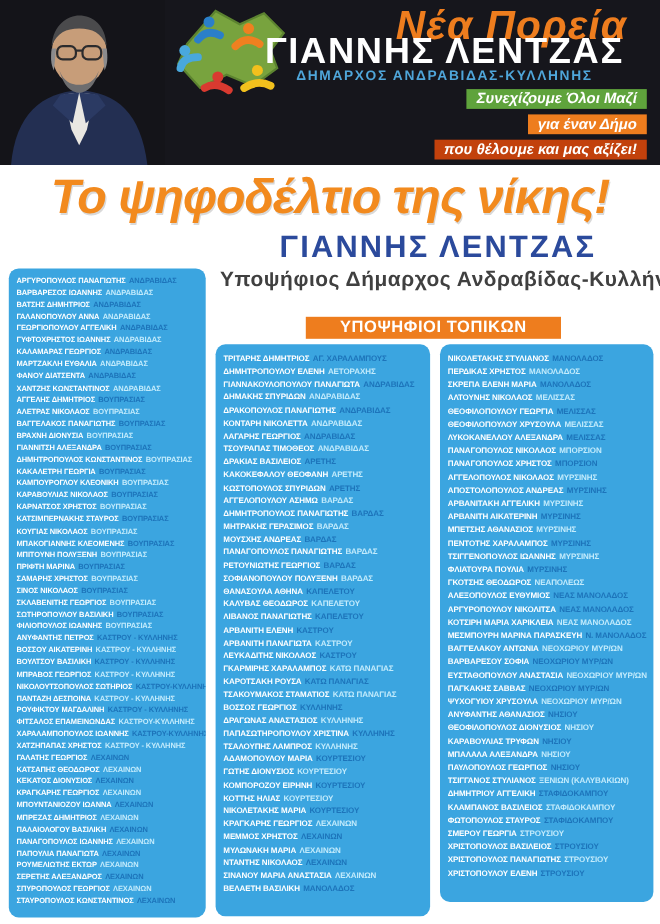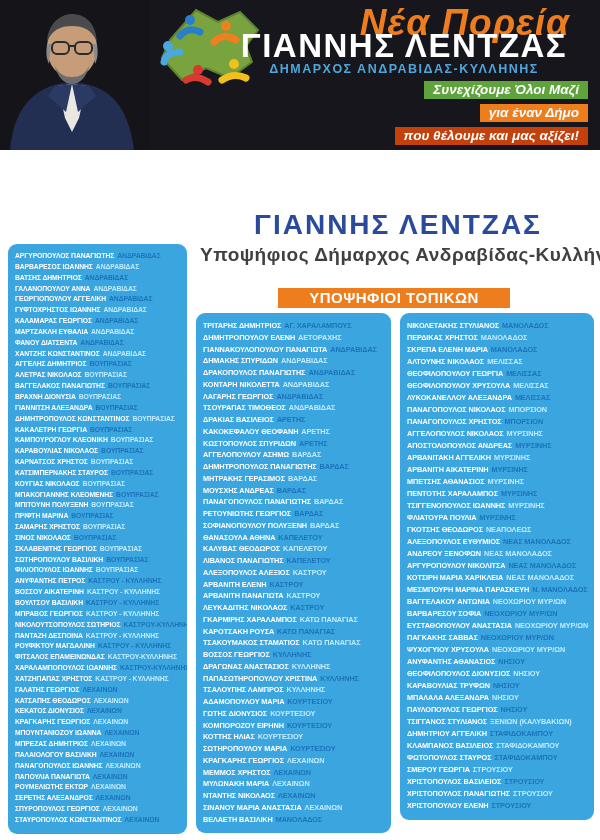--- a/index.html
+++ b/index.html
@@ -87,20 +87,21 @@
     </svg>
 
     <div class="party-name">Νέα Πορεία</div>
     <div class="cand-name-top">ΓΙΑΝΝΗΣ ΛΕΝΤΖΑΣ</div>
     <div class="cand-role">ΔΗΜΑΡΧΟΣ ΑΝΔΡΑΒΙΔΑΣ-ΚΥΛΛΗΝΗΣ</div>
     <div class="slogan s1">Συνεχίζουμε Όλοι Μαζί</div>
     <div class="slogan s2">για έναν Δήμο</div>
     <div class="slogan s3">που θέλουμε και μας αξίζει!</div>
   </div>
 
+  <div class="main-title">Το ψηφοδέλτιο της νίκης!</div>
 
   <div class="sec-muni">ΥΠΟΨΗΦΙΟΙ ΔΗΜΟΤΙΚΟΙ ΣΥΜΒΟΥΛΟΙ</div>
   <div class="cand-name-main">ΓΙΑΝΝΗΣ ΛΕΝΤΖΑΣ</div>
   <div class="cand-subtitle">Υποψήφιος Δήμαρχος Ανδραβίδας-Κυλλήνης</div>
   <div class="sec-local">ΥΠΟΨΗΦΙΟΙ ΤΟΠΙΚΩΝ ΣΥΜΒΟΥΛΙΩΝ</div>
 
   <div class="col col1">
       <div class="row"><span class="nm">ΑΡΓΥΡΟΠΟΥΛΟΣ ΠΑΝΑΓΙΩΤΗΣ</span><span class="loc">ΑΝΔΡΑΒΙΔΑΣ</span></div>
       <div class="row alt"><span class="nm">ΒΑΡΒΑΡΕΣΟΣ ΙΩΑΝΝΗΣ</span><span class="loc">ΑΝΔΡΑΒΙΔΑΣ</span></div>
       <div class="row"><span class="nm">ΒΑΤΣΗΣ ΔΗΜΗΤΡΙΟΣ</span><span class="loc">ΑΝΔΡΑΒΙΔΑΣ</span></div>
@@ -170,36 +171,35 @@
       <div class="row alt"><span class="nm">ΑΓΓΕΛΟΠΟΥΛΟΥ ΑΣΗΜΩ</span><span class="loc">ΒΑΡΔΑΣ</span></div>
       <div class="row"><span class="nm">ΔΗΜΗΤΡΟΠΟΥΛΟΣ ΠΑΝΑΓΙΩΤΗΣ</span><span class="loc">ΒΑΡΔΑΣ</span></div>
       <div class="row alt"><span class="nm">ΜΗΤΡΑΚΗΣ ΓΕΡΑΣΙΜΟΣ</span><span class="loc">ΒΑΡΔΑΣ</span></div>
       <div class="row"><span class="nm">ΜΟΥΣΧΗΣ ΑΝΔΡΕΑΣ</span><span class="loc">ΒΑΡΔΑΣ</span></div>
       <div class="row alt"><span class="nm">ΠΑΝΑΓΟΠΟΥΛΟΣ ΠΑΝΑΓΙΩΤΗΣ</span><span class="loc">ΒΑΡΔΑΣ</span></div>
       <div class="row"><span class="nm">ΡΕΤΟΥΝΙΩΤΗΣ ΓΕΩΡΓΙΟΣ</span><span class="loc">ΒΑΡΔΑΣ</span></div>
       <div class="row alt"><span class="nm">ΣΟΦΙΑΝΟΠΟΥΛΟΥ ΠΟΛΥΞΕΝΗ</span><span class="loc">ΒΑΡΔΑΣ</span></div>
       <div class="row"><span class="nm">ΘΑΝΑΣΟΥΛΑ ΑΘΗΝΑ</span><span class="loc">ΚΑΠΕΛΕΤΟΥ</span></div>
       <div class="row alt"><span class="nm">ΚΑΛΥΒΑΣ ΘΕΟΔΩΡΟΣ</span><span class="loc">ΚΑΠΕΛΕΤΟΥ</span></div>
       <div class="row"><span class="nm">ΛΙΒΑΝΟΣ ΠΑΝΑΓΙΩΤΗΣ</span><span class="loc">ΚΑΠΕΛΕΤΟΥ</span></div>
-      <div class="row alt"><span class="nm">ΑΛΕΞΟΠΟΥΛΟΣ ΑΛΕΞΙΟΣ</span><span class="loc">ΚΑΣΤΡΟΥ</span></div>
       <div class="row"><span class="nm">ΑΡΒΑΝΙΤΗ ΕΛΕΝΗ</span><span class="loc">ΚΑΣΤΡΟΥ</span></div>
       <div class="row alt"><span class="nm">ΑΡΒΑΝΙΤΗ ΠΑΝΑΓΙΩΤΑ</span><span class="loc">ΚΑΣΤΡΟΥ</span></div>
       <div class="row"><span class="nm">ΛΕΥΚΑΔΙΤΗΣ ΝΙΚΟΛΑΟΣ</span><span class="loc">ΚΑΣΤΡΟΥ</span></div>
       <div class="row alt"><span class="nm">ΓΚΑΡΜΙΡΗΣ ΧΑΡΑΛΑΜΠΟΣ</span><span class="loc">ΚΑΤΩ ΠΑΝΑΓΙΑΣ</span></div>
       <div class="row"><span class="nm">ΚΑΡΟΤΣΑΚΗ ΡΟΥΣΑ</span><span class="loc">ΚΑΤΩ ΠΑΝΑΓΙΑΣ</span></div>
       <div class="row alt"><span class="nm">ΤΣΑΚΟΥΜΑΚΟΣ ΣΤΑΜΑΤΙΟΣ</span><span class="loc">ΚΑΤΩ ΠΑΝΑΓΙΑΣ</span></div>
       <div class="row"><span class="nm">ΒΟΣΣΟΣ ΓΕΩΡΓΙΟΣ</span><span class="loc">ΚΥΛΛΗΝΗΣ</span></div>
       <div class="row alt"><span class="nm">ΔΡΑΓΩΝΑΣ ΑΝΑΣΤΑΣΙΟΣ</span><span class="loc">ΚΥΛΛΗΝΗΣ</span></div>
       <div class="row"><span class="nm">ΠΑΠΑΣΩΤΗΡΟΠΟΥΛΟΥ ΧΡΙΣΤΙΝΑ</span><span class="loc">ΚΥΛΛΗΝΗΣ</span></div>
       <div class="row alt"><span class="nm">ΤΣΑΛΟΥΠΗΣ ΛΑΜΠΡΟΣ</span><span class="loc">ΚΥΛΛΗΝΗΣ</span></div>
       <div class="row"><span class="nm">ΑΔΑΜΟΠΟΥΛΟΥ ΜΑΡΙΑ</span><span class="loc">ΚΟΥΡΤΕΣΙΟΥ</span></div>
       <div class="row alt"><span class="nm">ΓΩΤΗΣ ΔΙΟΝΥΣΙΟΣ</span><span class="loc">ΚΟΥΡΤΕΣΙΟΥ</span></div>
       <div class="row"><span class="nm">ΚΟΜΠΟΡΟΖΟΥ ΕΙΡΗΝΗ</span><span class="loc">ΚΟΥΡΤΕΣΙΟΥ</span></div>
       <div class="row alt"><span class="nm">ΚΟΤΤΗΣ ΗΛΙΑΣ</span><span class="loc">ΚΟΥΡΤΕΣΙΟΥ</span></div>
-      <div class="row"><span class="nm">ΣΩΤΗΡΟΠΟΥΛΟΥ ΜΑΡΙΑ</span><span class="loc">ΚΟΥΡΤΕΣΙΟΥ</span></div>
+      <div class="row"><span class="nm">ΝΙΚΟΛΕΤΑΚΗΣ ΜΑΡΙΑ</span><span class="loc">ΚΟΥΡΤΕΣΙΟΥ</span></div>
       <div class="row alt"><span class="nm">ΚΡΑΓΚΑΡΗΣ ΓΕΩΡΓΙΟΣ</span><span class="loc">ΛΕΧΑΙΝΩΝ</span></div>
       <div class="row"><span class="nm">ΜΕΜΜΟΣ ΧΡΗΣΤΟΣ</span><span class="loc">ΛΕΧΑΙΝΩΝ</span></div>
       <div class="row alt"><span class="nm">ΜΥΛΩΝΑΚΗ ΜΑΡΙΑ</span><span class="loc">ΛΕΧΑΙΝΩΝ</span></div>
       <div class="row"><span class="nm">ΝΤΑΝΤΗΣ ΝΙΚΟΛΑΟΣ</span><span class="loc">ΛΕΧΑΙΝΩΝ</span></div>
       <div class="row alt"><span class="nm">ΣΙΝΑΝΟΥ ΜΑΡΙΑ ΑΝΑΣΤΑΣΙΑ</span><span class="loc">ΛΕΧΑΙΝΩΝ</span></div>
       <div class="row"><span class="nm">ΒΕΛΑΕΤΗ ΒΑΣΙΛΙΚΗ</span><span class="loc">ΜΑΝΟΛΑΔΟΣ</span></div>
     </div>
   <div class="col col3">
       <div class="row"><span class="nm">ΝΙΚΟΛΕΤΑΚΗΣ ΣΤΥΛΙΑΝΟΣ</span><span class="loc">ΜΑΝΟΛΑΔΟΣ</span></div>
       <div class="row alt"><span class="nm">ΠΕΡΔΙΚΑΣ ΧΡΗΣΤΟΣ</span><span class="loc">ΜΑΝΟΛΑΔΟΣ</span></div>
@@ -213,21 +213,20 @@
       <div class="row alt"><span class="nm">ΑΓΓΕΛΟΠΟΥΛΟΣ ΝΙΚΟΛΑΟΣ</span><span class="loc">ΜΥΡΣΙΝΗΣ</span></div>
       <div class="row"><span class="nm">ΑΠΟΣΤΟΛΟΠΟΥΛΟΣ ΑΝΔΡΕΑΣ</span><span class="loc">ΜΥΡΣΙΝΗΣ</span></div>
       <div class="row alt"><span class="nm">ΑΡΒΑΝΙΤΑΚΗ ΑΓΓΕΛΙΚΗ</span><span class="loc">ΜΥΡΣΙΝΗΣ</span></div>
       <div class="row"><span class="nm">ΑΡΒΑΝΙΤΗ ΑΙΚΑΤΕΡΙΝΗ</span><span class="loc">ΜΥΡΣΙΝΗΣ</span></div>
       <div class="row alt"><span class="nm">ΜΠΕΤΣΗΣ ΑΘΑΝΑΣΙΟΣ</span><span class="loc">ΜΥΡΣΙΝΗΣ</span></div>
       <div class="row"><span class="nm">ΠΕΝΤΟΤΗΣ ΧΑΡΑΛΑΜΠΟΣ</span><span class="loc">ΜΥΡΣΙΝΗΣ</span></div>
       <div class="row alt"><span class="nm">ΤΣΙΓΓΕΝΟΠΟΥΛΟΣ ΙΩΑΝΝΗΣ</span><span class="loc">ΜΥΡΣΙΝΗΣ</span></div>
       <div class="row"><span class="nm">ΦΛΙΑΤΟΥΡΑ ΠΟΥΛΙΑ</span><span class="loc">ΜΥΡΣΙΝΗΣ</span></div>
       <div class="row alt"><span class="nm">ΓΚΟΤΣΗΣ ΘΕΟΔΩΡΟΣ</span><span class="loc">ΝΕΑΠΟΛΕΩΣ</span></div>
       <div class="row"><span class="nm">ΑΛΕΞΟΠΟΥΛΟΣ ΕΥΘΥΜΙΟΣ</span><span class="loc">ΝΕΑΣ ΜΑΝΟΛΑΔΟΣ</span></div>
-      <div class="row alt"><span class="nm">ΑΝΔΡΕΟΥ ΞΕΝΟΦΩΝ</span><span class="loc">ΝΕΑΣ ΜΑΝΟΛΑΔΟΣ</span></div>
       <div class="row"><span class="nm">ΑΡΓΥΡΟΠΟΥΛΟΥ ΝΙΚΟΛΙΤΣΑ</span><span class="loc">ΝΕΑΣ ΜΑΝΟΛΑΔΟΣ</span></div>
       <div class="row alt"><span class="nm">ΚΟΤΣΙΡΗ ΜΑΡΙΑ ΧΑΡΙΚΛΕΙΑ</span><span class="loc">ΝΕΑΣ ΜΑΝΟΛΑΔΟΣ</span></div>
       <div class="row"><span class="nm">ΜΕΣΜΠΟΥΡΗ ΜΑΡΙΝΑ ΠΑΡΑΣΚΕΥΗ</span><span class="loc">Ν. ΜΑΝΟΛΑΔΟΣ</span></div>
       <div class="row alt"><span class="nm">ΒΑΓΓΕΛΑΚΟΥ ΑΝΤΩΝΙΑ</span><span class="loc">ΝΕΟΧΩΡΙΟΥ ΜΥΡ/ΩΝ</span></div>
       <div class="row"><span class="nm">ΒΑΡΒΑΡΕΣΟΥ ΣΟΦΙΑ</span><span class="loc">ΝΕΟΧΩΡΙΟΥ ΜΥΡ/ΩΝ</span></div>
       <div class="row alt"><span class="nm">ΕΥΣΤΑΘΟΠΟΥΛΟΥ ΑΝΑΣΤΑΣΙΑ</span><span class="loc">ΝΕΟΧΩΡΙΟΥ ΜΥΡ/ΩΝ</span></div>
       <div class="row"><span class="nm">ΠΑΓΚΑΚΗΣ ΣΑΒΒΑΣ</span><span class="loc">ΝΕΟΧΩΡΙΟΥ ΜΥΡ/ΩΝ</span></div>
       <div class="row alt"><span class="nm">ΨΥΧΟΓΥΙΟΥ ΧΡΥΣΟΥΛΑ</span><span class="loc">ΝΕΟΧΩΡΙΟΥ ΜΥΡ/ΩΝ</span></div>
       <div class="row"><span class="nm">ΑΝΥΦΑΝΤΗΣ ΑΘΑΝΑΣΙΟΣ</span><span class="loc">ΝΗΣΙΟΥ</span></div>
       <div class="row alt"><span class="nm">ΘΕΟΦΙΛΟΠΟΥΛΟΣ ΔΙΟΝΥΣΙΟΣ</span><span class="loc">ΝΗΣΙΟΥ</span></div>

